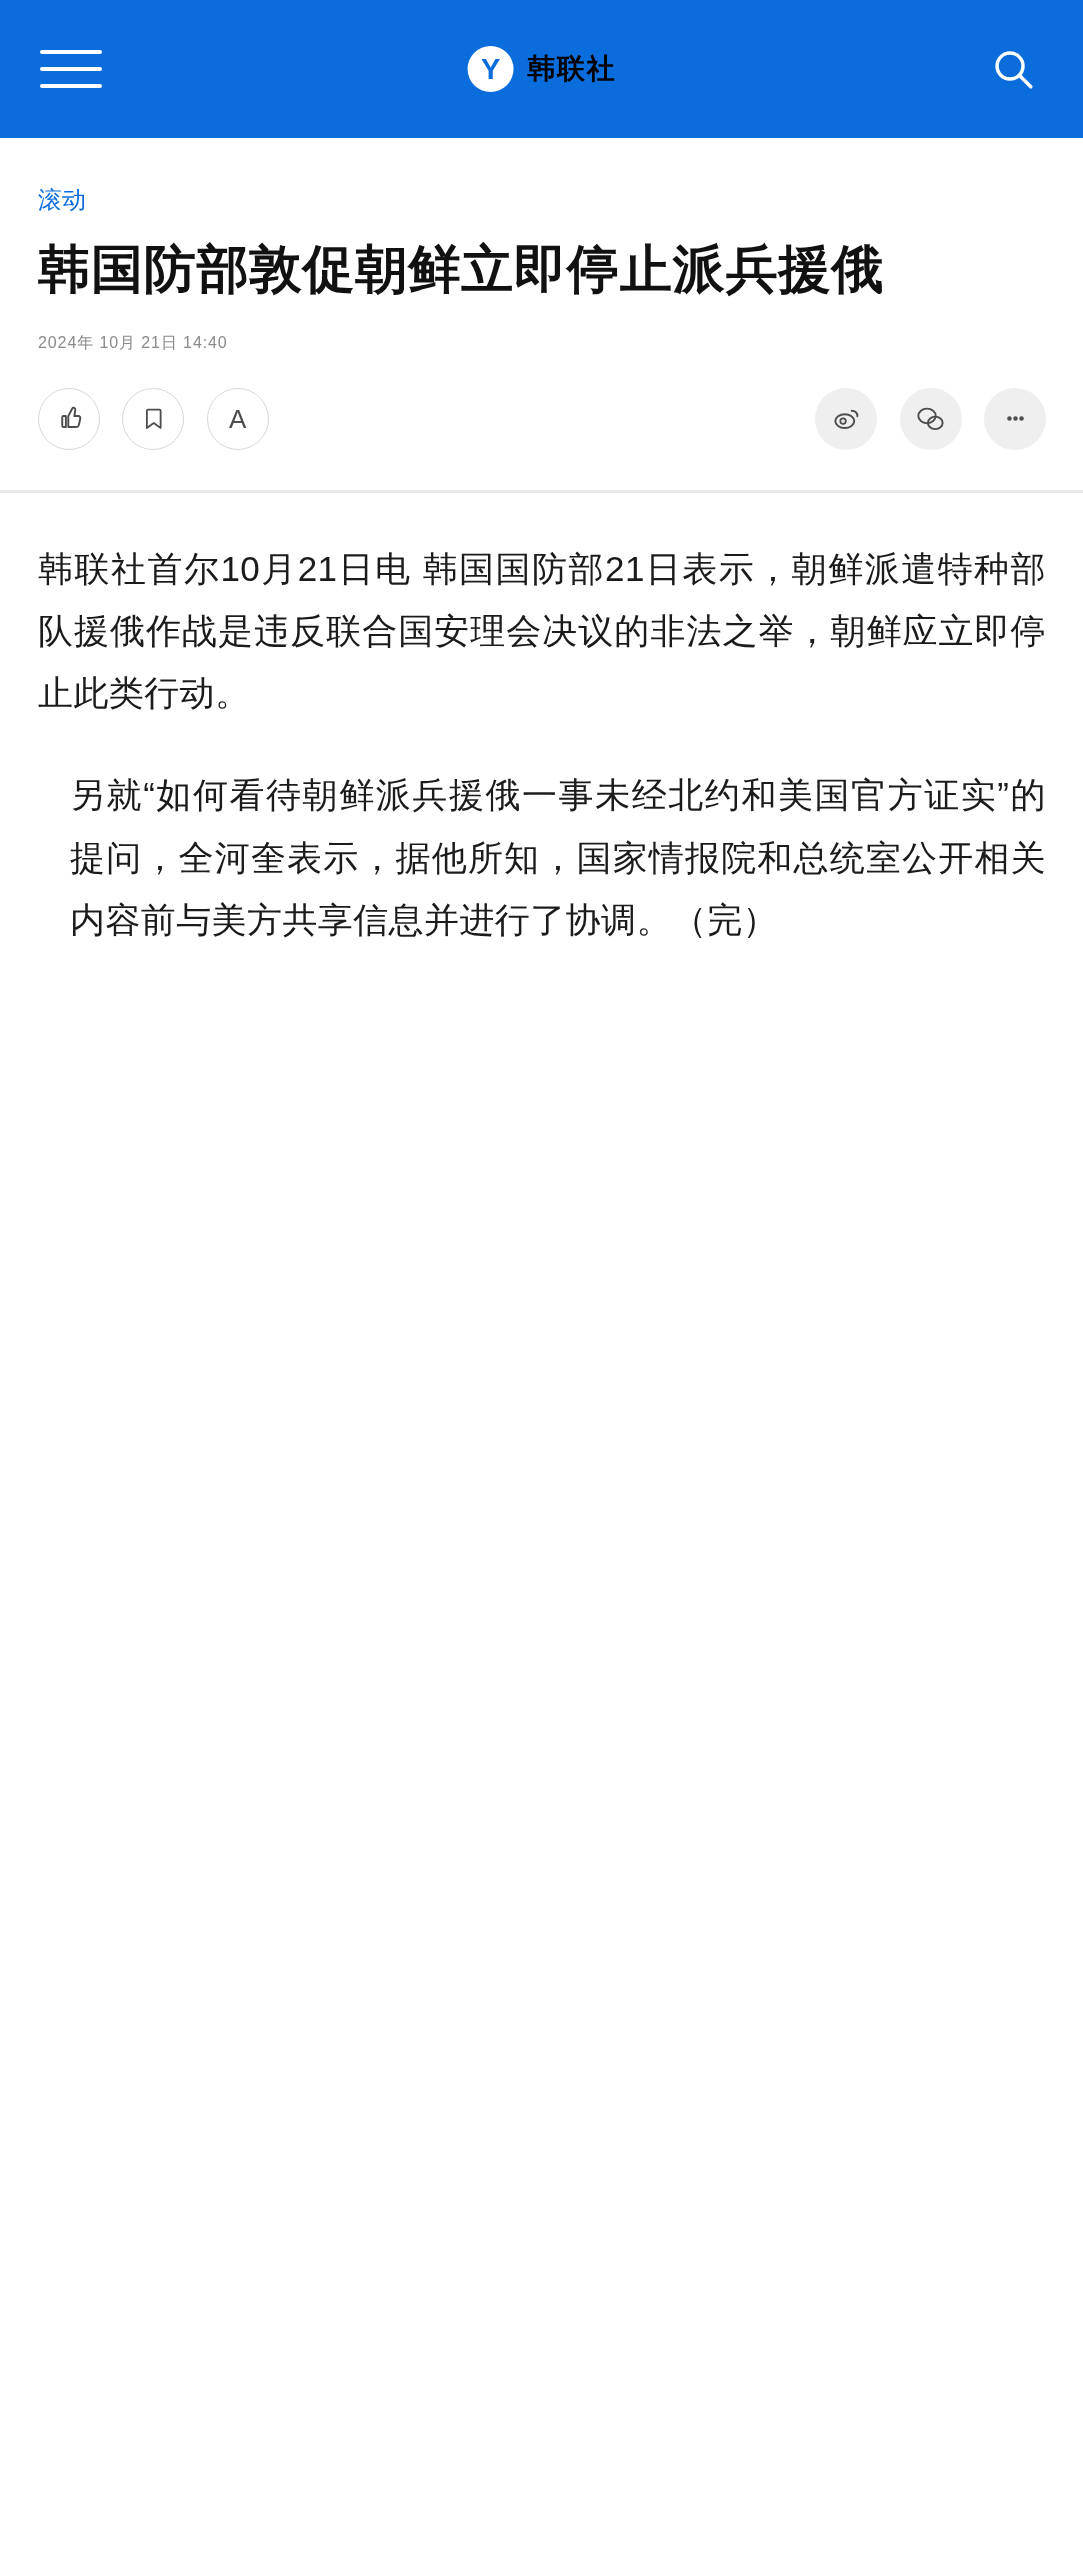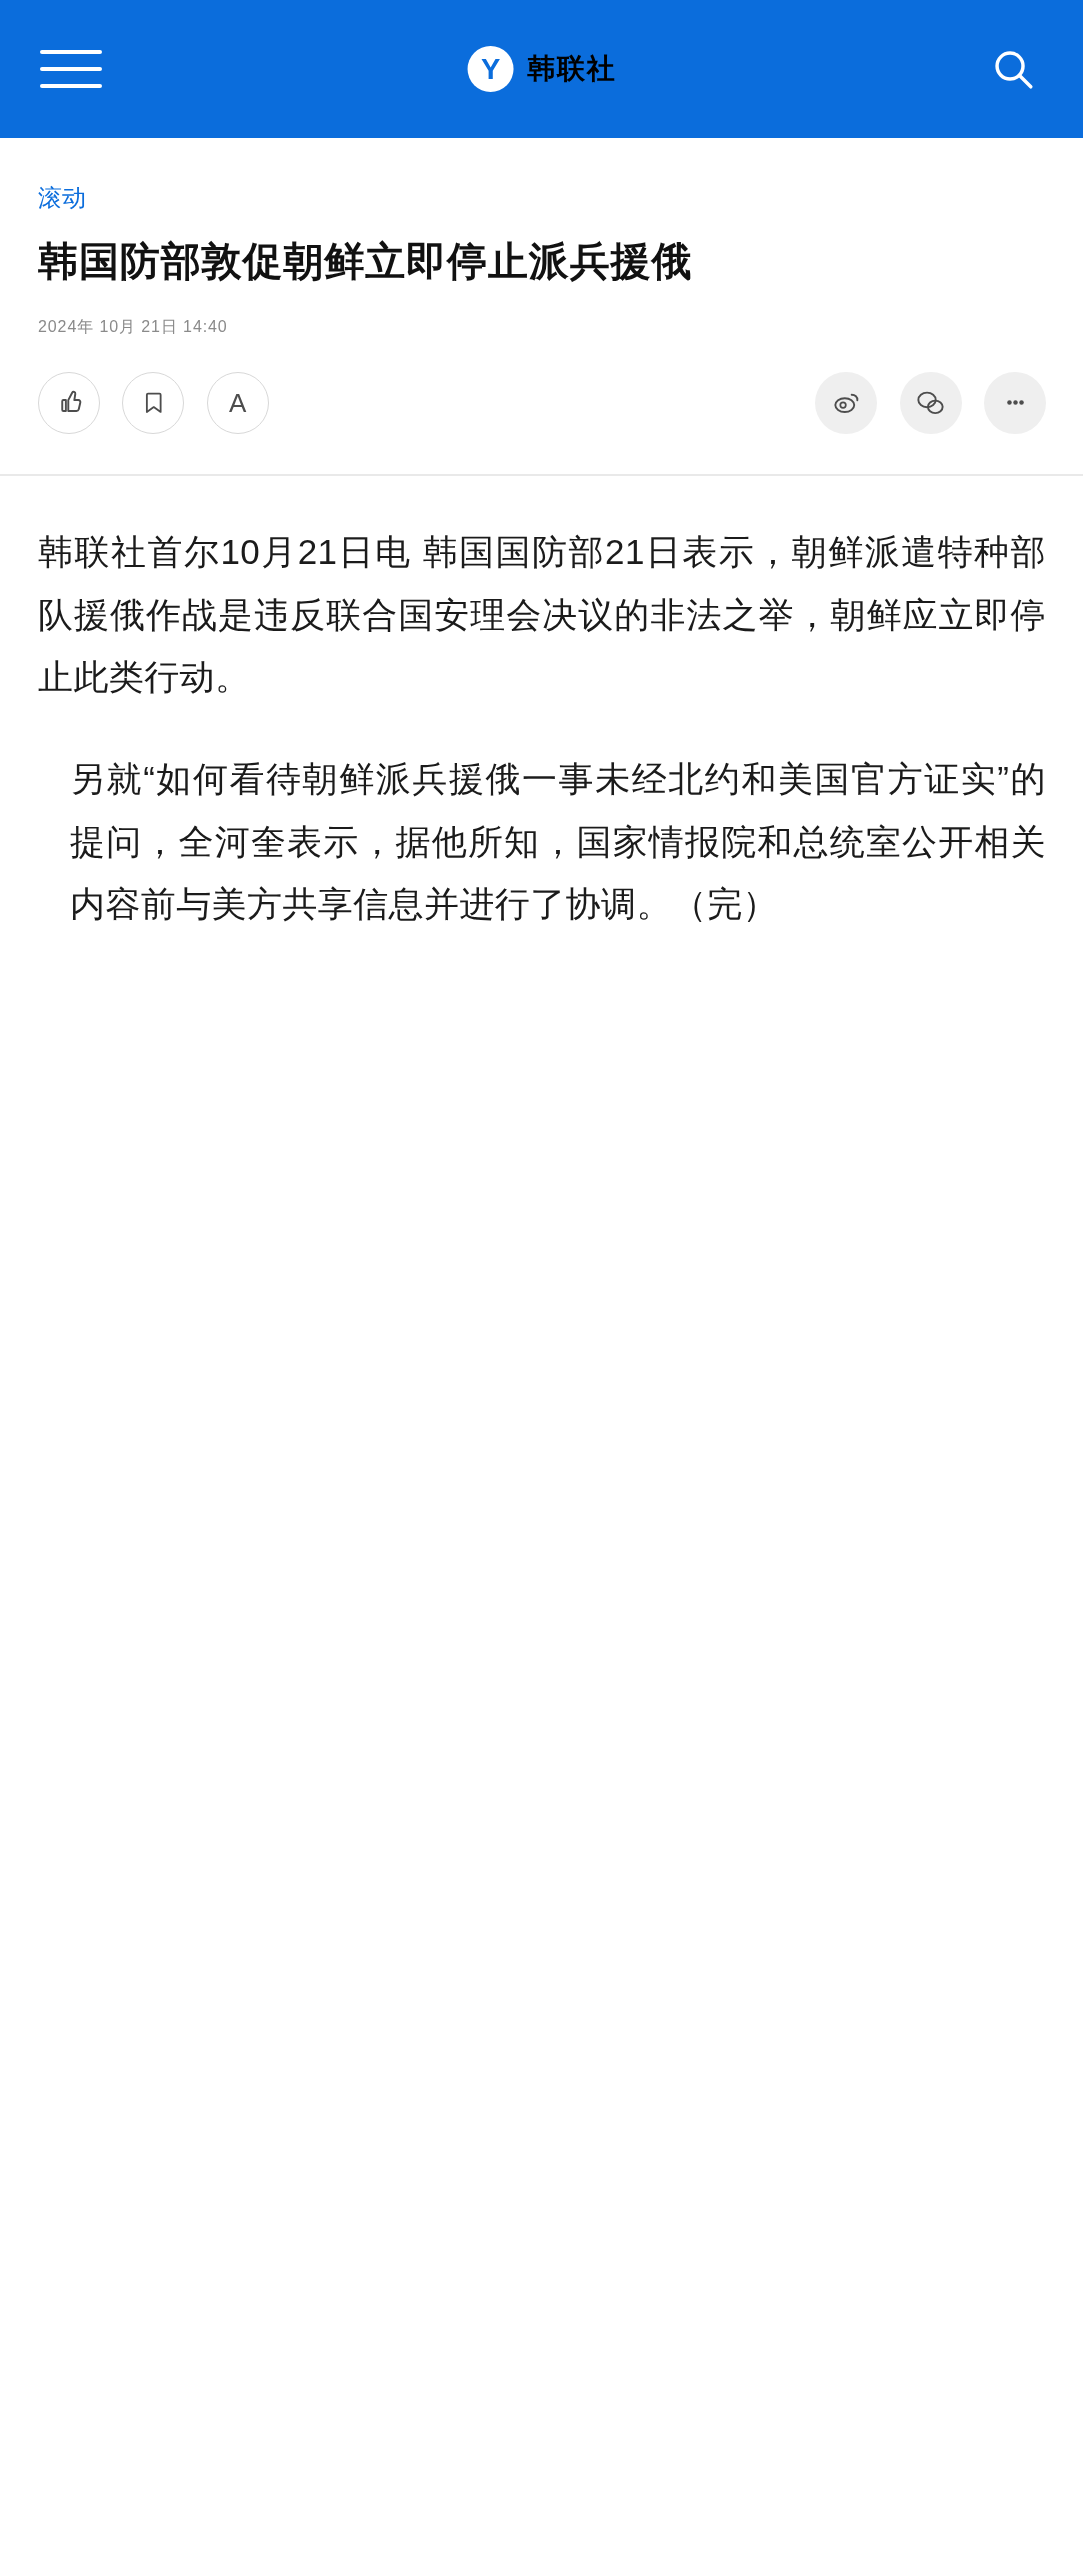--- a/index.html
+++ b/index.html
@@ -83,24 +83,23 @@
   
   .article {
     padding: 0 38px;
   }
   .kicker {
     color: #0b6ddc;
     font-size: 24px;
     margin-top: 48px;
     margin-bottom: 19px;
     line-height: 1.2;
-    font-family: Liberation Mono, monospace;
   }
   .headline {
-    font-size: 40px;
+    font-size: 52px;
     font-weight: bold;
     color: #111111;
     line-height: 1.35;
     margin: 0 0 29px 0;
     letter-spacing: 0.9px;
   }
   .timestamp {
     color: #8a8a8a;
     font-size: 16px;
     margin-bottom: 34px;

